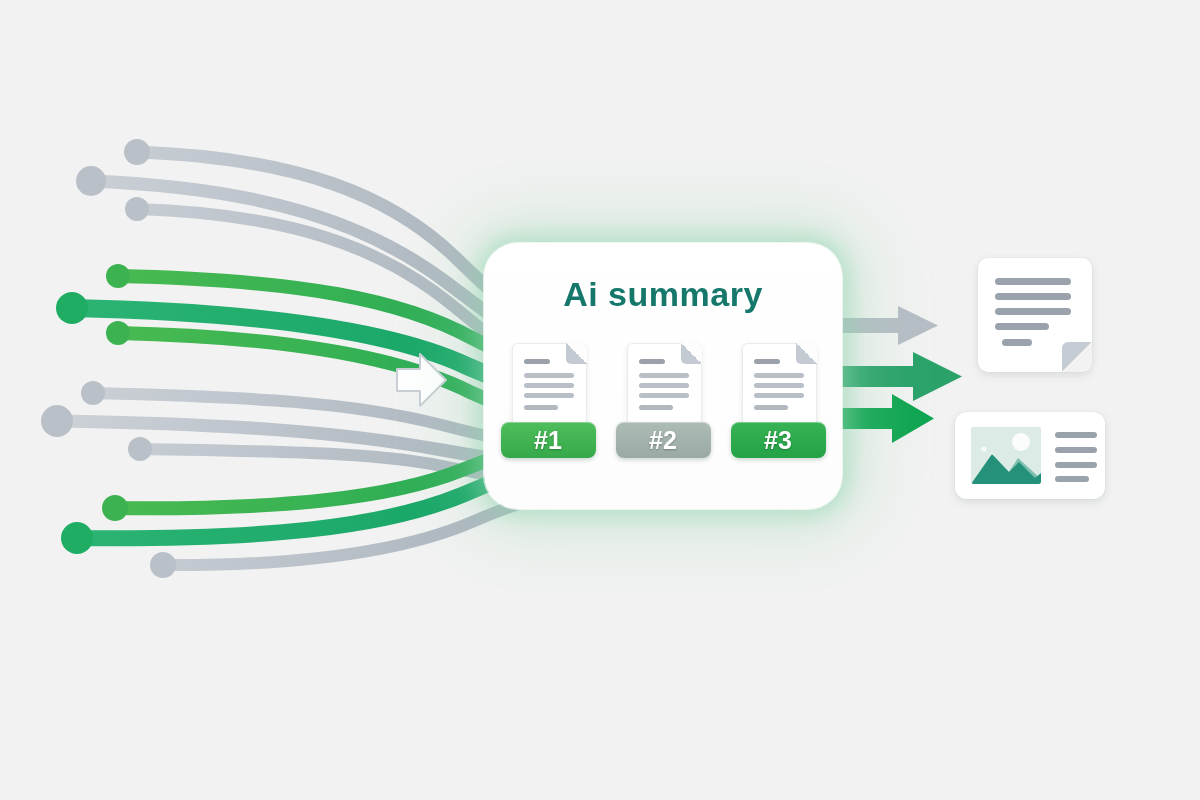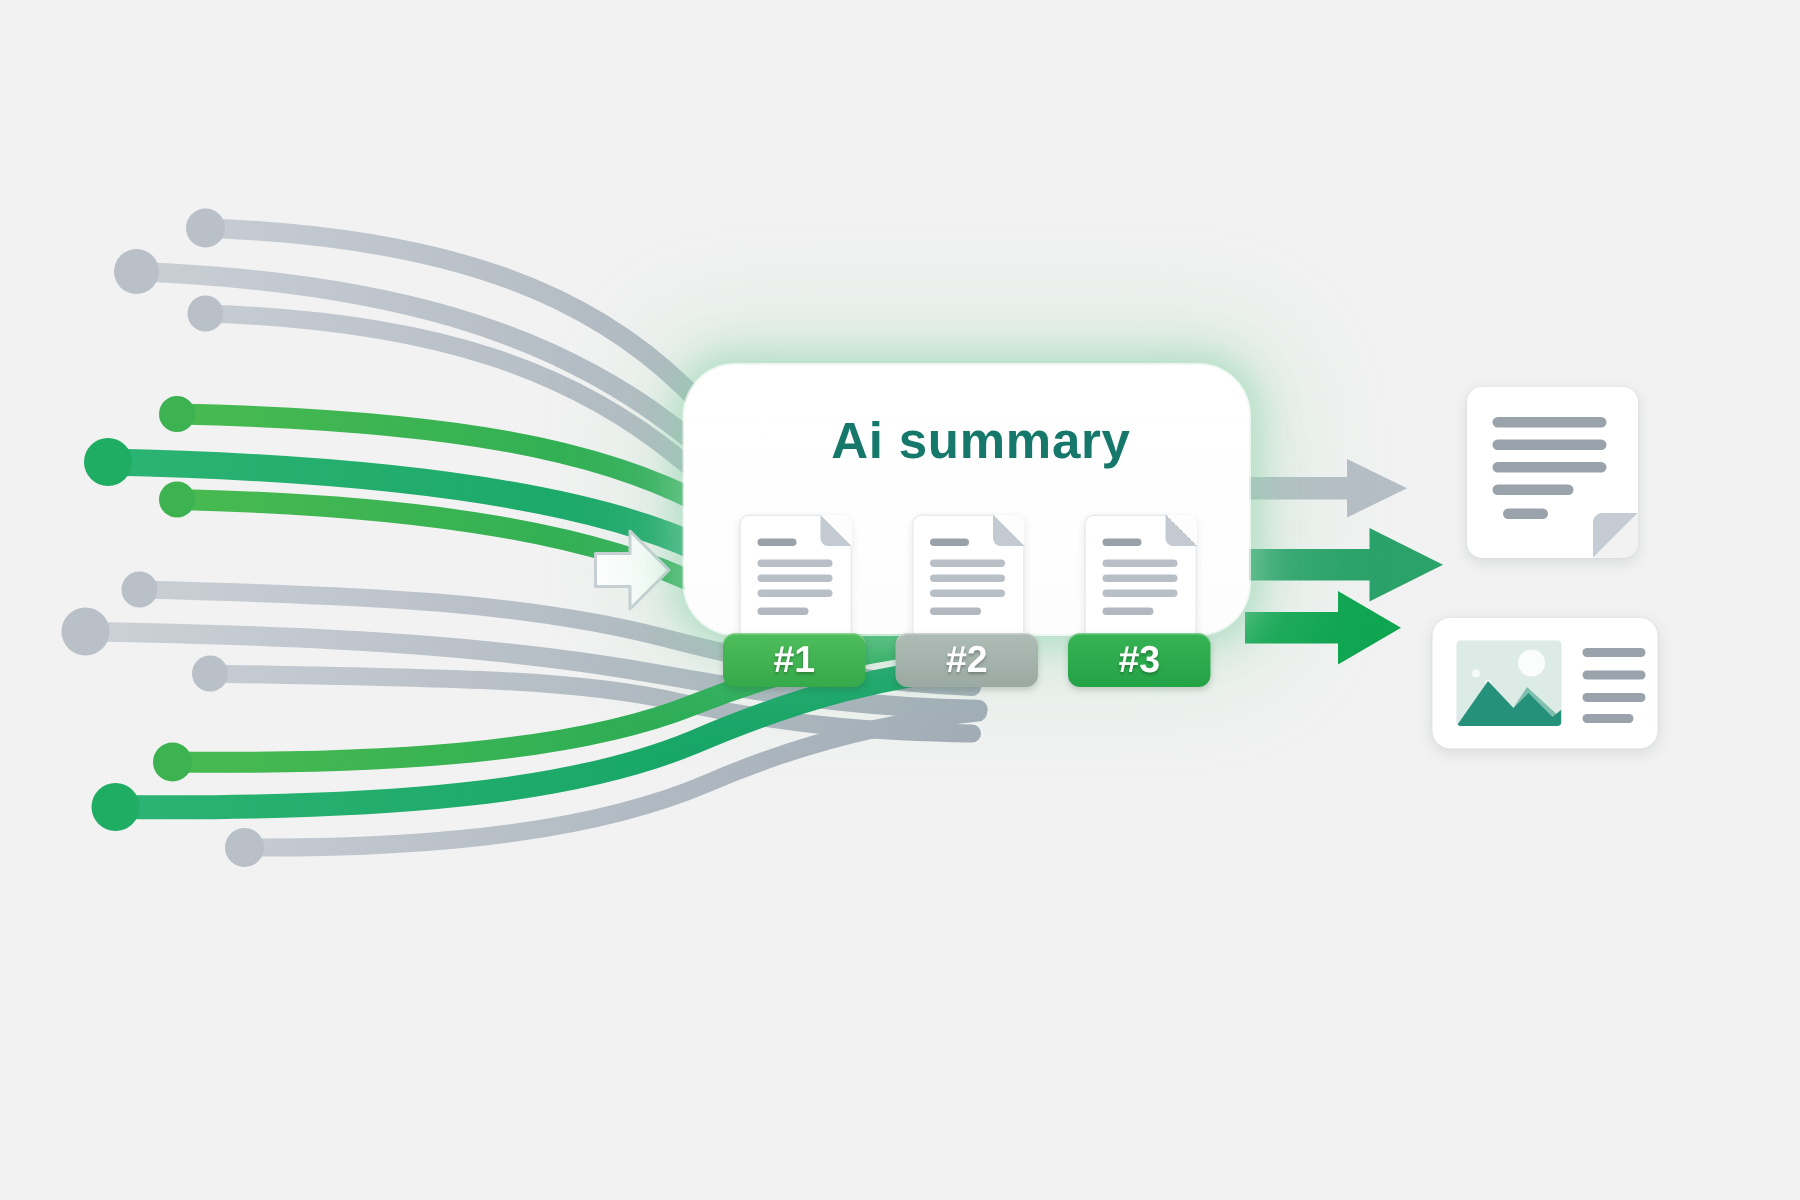--- a/index.html
+++ b/index.html
@@ -5,28 +5,27 @@
   html,body{margin:0;padding:0;}
   body{font-family:"Liberation Sans",sans-serif;background:#e7e8e7;}
   .stage{
     position:relative;width:1200px;height:800px;overflow:hidden;
     background:#f1f2f1;
   }
   .stage svg.flow{position:absolute;left:0;top:0;z-index:1;}
 
   
   .summary-card{
-    position:absolute;left:456px;top:243px;width:358px;height:180px;z-index:2;
+    position:absolute;left:484px;top:243px;width:358px;height:266px;z-index:2;
     background:linear-gradient(180deg,#ffffff 0%,#fcfdfc 100%);
     border-radius:34px;
     box-shadow:
       0 0 0 1px rgba(255,255,255,.7),
       0 0 22px 8px rgba(139,211,170,.50),
       0 0 64px 28px rgba(160,220,185,.28);
-    padding-left: 19px;
   }
   .summary-title{
     margin-top:32px;text-align:center;
     font-size:34px;font-weight:600;letter-spacing:.5px;color:#15786a;
   }
   .docs-row{
     position:absolute;left:0;top:100px;width:100%;
     display:flex;justify-content:center;gap:10px;
   }
   .doc-item{position:relative;width:105px;height:116px;}

